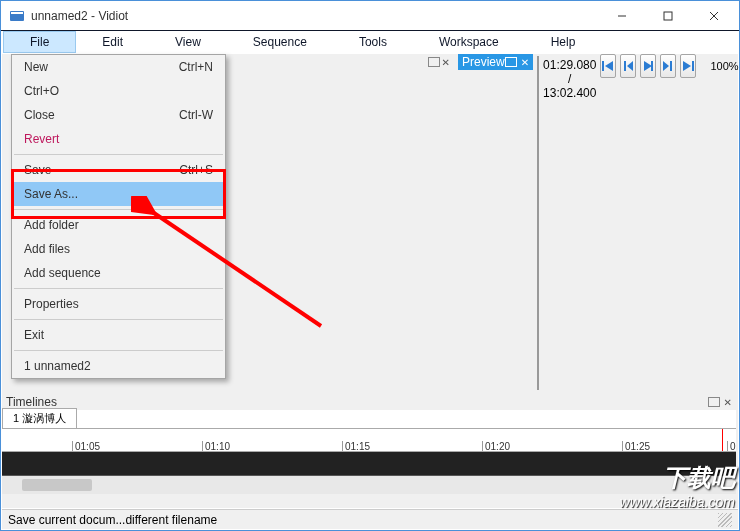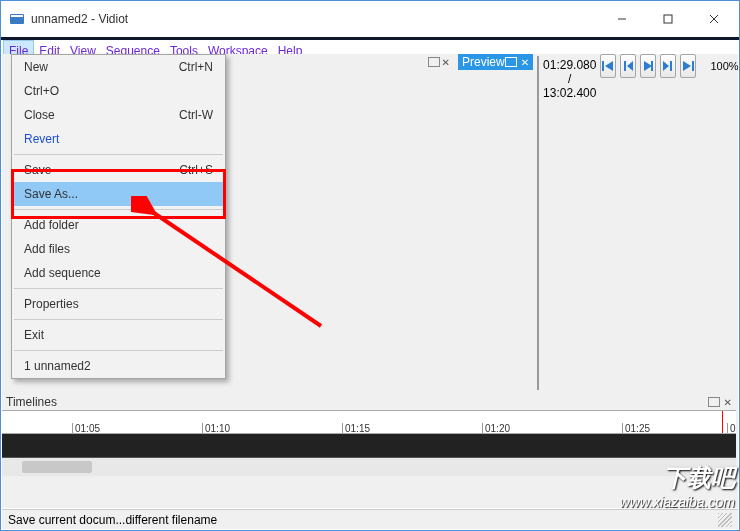--- a/index.html
+++ b/index.html
@@ -1,22 +1,22 @@
 <!DOCTYPE html>
 <html><head>
 <meta charset="utf-8">
 <style>
 * { box-sizing: border-box; margin: 0; padding: 0; font-family: "Segoe UI", Tahoma, sans-serif; font-size: 12px; }
 body { width: 740px; height: 531px; background: #fff; position: relative; overflow: hidden; border: 1px solid #4a90d9; }
-.titlebar { height: 30px; background: #fff; display: flex; align-items: center; padding: 18px 2px; border-bottom: 3px solid #0f172a; }
+.titlebar { height: 30px; background: #fff; display: flex; align-items: center; padding: 11px 2px; border-bottom: 1px solid #0f172a; }
 .titlebar .app-icon { width: 16px; height: 16px; margin: 0 6px; }
 .titlebar .title { flex: 1; color: #333; }
 .titlebar .winbtn { width: 46px; height: 30px; display: flex; align-items: center; justify-content: center; color: #333; }
 .menubar { height: 22px; background: #fff; display: flex; align-items: stretch; padding: 0 2px; }
-.menubar .mitem { padding: 0 5px; display: flex; align-items: center; color: #6d28d9; }
+.menubar .mitem { padding: 0 26px; display: flex; align-items: center; color: #0f172a; }
 .menubar .mitem.open { background: #cce8ff; border: 1px solid #99c9ef; }
 .workarea { position: absolute; top: 53px; left: 1px; right: 1px; bottom: 22px; background: #f0f0f0; }
 .panel-left { position: absolute; left: 0; top: 0; width: 452px; height: 336px; background: #f0f0f0; }
 .panel-left .dock-top { height: 16px; background: #f0f0f0; display: flex; justify-content: flex-end; align-items: center; gap: 2px; padding-right: 4px; }
 .dock-top .dock-ico { width: 12px; height: 10px; border: 1px solid #888; }
 .dock-top .dock-x { font-size: 10px; color: #555; }
 .panel-preview { position: absolute; left: 456px; top: 0; right: 2px; height: 336px; background: #f0f0f0; display: flex; flex-direction: row; }
 .panel-preview .phead { height: 16px; background: #2997e5; color: #fff; display: flex; align-items: center; padding: 0 4px; }
 .panel-preview .phead .ptitle { flex: 1; }
 .panel-preview .phead .dock-ico { width: 12px; height: 10px; border: 1px solid #fff; }
@@ -44,21 +44,21 @@
 .track { height: 24px; background: #222; border-bottom: 1px solid #555; }
 .hscroll { height: 18px; background: #e8e8e8; position: relative; }
 .hscroll .thumb { position: absolute; left: 20px; top: 3px; width: 70px; height: 12px; background: #c8c8c8; border-radius: 2px; }
 .playhead { position: absolute; top: 0; bottom: 0; width: 1px; background: red; }
 .statusbar { position: absolute; left: 1px; right: 1px; bottom: 1px; height: 20px; background: #f0f0f0; border-top: 1px solid #ccc; display: flex; align-items: center; padding: 0 6px; font-size: 11px; }
 .statusbar .grip { margin-left: auto; width: 14px; height: 14px; background: repeating-linear-gradient(135deg, #bbb 0 1px, transparent 1px 3px); }
 .dropdown { position: absolute; left: 10px; top: 53px; width: 215px; background: #f2f2f2; border: 1px solid #a5a5a5; box-shadow: 3px 3px 5px rgba(0,0,0,0.3); z-index: 50; }
 .dropdown .drow { height: 24px; display: flex; align-items: center; padding: 0 12px; color: #333; }
 .dropdown .drow .lbl { flex: 1; }
 .dropdown .drow .sc { color: #333; }
-.dropdown .drow.dis { color: #1d4ed8; }
+.dropdown .drow.dis { color: #be185d; }
 .dropdown .drow.hover { background: #90c8f6; }
 .dropdown .sep { height: 1px; background: #ccc; margin: 3px 2px; }
 .redbox { position: absolute; border: 3px solid red; z-index: 60; pointer-events: none; }
 .arrow { position: absolute; z-index: 61; pointer-events: none; }
 .watermark { position: absolute; right: 4px; bottom: 20px; z-index: 70; color: #fff; text-align: right; }
 .watermark .big { font-size: 24px; font-weight: bold; font-style: italic; text-shadow: 1px 1px 2px #000; margin-top: 8px; }
 .watermark .small { font-size: 14px; opacity: 0.85; text-shadow: 1px 1px 1px #000; font-style: italic; }
 </style>
 </head>
 <body>
@@ -163,20 +163,23 @@
       <div class="zoom">100%</div>
     </div>
   </div>
 
   <div class="panel-timelines">
     <div class="thead">
       <span class="ptitle">Timelines</span>
       <span class="dock-ico"></span>
       <span class="dock-x">✕</span>
     </div>
+    <div class="tl-tabs">
+      <div class="ttab">1 漩涡博人</div>
+    </div>
     <div class="ruler">
       <div class="tick" style="left:70px">01:05</div>
       <div class="tick" style="left:200px">01:10</div>
       <div class="tick" style="left:340px">01:15</div>
       <div class="tick" style="left:480px">01:20</div>
       <div class="tick" style="left:620px">01:25</div>
       <div class="tick" style="left:725px">01</div>
       <div class="playhead" style="left:720px"></div>
     </div>
     <div class="track"></div>

